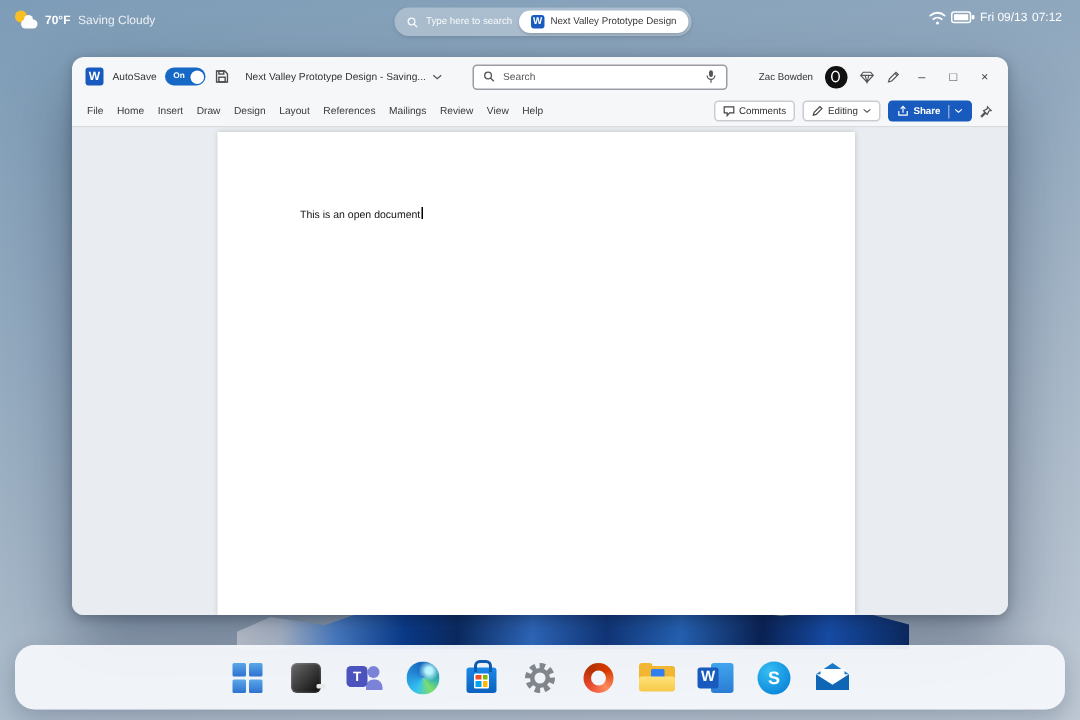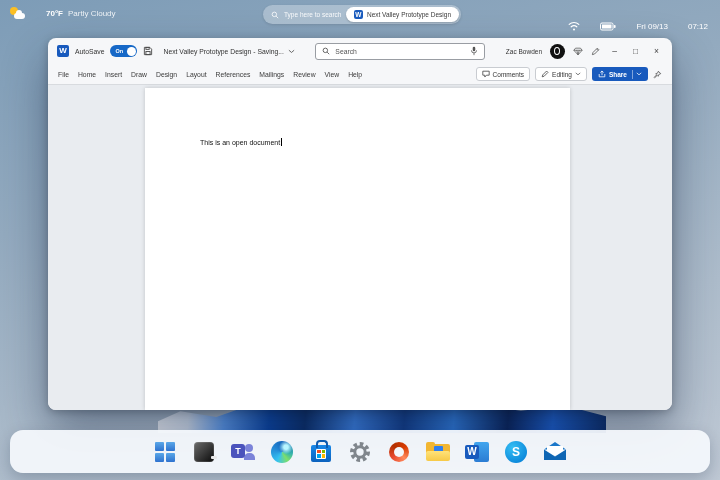--- a/index.html
+++ b/index.html
@@ -7,31 +7,31 @@
   .screen{position:relative;width:720px;height:480px;overflow:hidden;
     background:linear-gradient(165deg,#7d9cb7 0%,#93aabf 35%,#adbccb 70%,#bfc9d5 100%);}
 
   
   .topbar{position:absolute;left:0;top:0;width:100%;height:28px;z-index:6;}
   .weather{position:absolute;left:10px;top:7px;display:flex;align-items:center;gap:5px;color:#fff;font-size:8px;}
   .wx-icon{position:relative;width:15px;height:12px;}
   .wx-sun{position:absolute;left:0;top:0;width:8px;height:8px;border-radius:50%;background:#fbbf24;}
   .wx-cloud{position:absolute;right:0;bottom:0;width:11px;height:6px;border-radius:4px;background:#fdfdfd;}
   .wx-cloud::before{content:"";position:absolute;left:2px;top:-3px;width:6px;height:6px;border-radius:50%;background:#fdfdfd;}
-  .wx-temp{font-weight:700;margin-left:16px;}
+  .wx-temp{font-weight:700;}
   .wx-cond{opacity:.85;}
   .tb-search{position:absolute;left:263px;top:5px;width:198px;height:19px;border-radius:10px;
     background:rgba(255,255,255,.30);display:flex;align-items:center;padding-left:8px;box-shadow:0 1px 3px rgba(0,0,0,.12);}
   .tb-ph{font-size:6.5px;color:rgba(255,255,255,.92);margin-left:5px;white-space:nowrap;}
   .app-pill{position:absolute;right:2px;top:2px;bottom:2px;display:flex;align-items:center;gap:4px;
     padding:0 8px;background:#fff;border-radius:8px;box-shadow:0 1px 2px rgba(0,0,0,.18);}
   .mini-word{width:9px;height:9px;border-radius:2px;background:#185abd;color:#fff;
     font-size:6.5px;font-weight:700;line-height:9px;text-align:center;}
   .app-pill-label{font-size:6.5px;color:#3a3a3a;white-space:nowrap;}
-  .tray{position:absolute;right:12px;top:21px;display:flex;align-items:center;gap:20px;color:#fff;font-size:8px;}
+  .tray{position:absolute;right:12px;top:7px;display:flex;gap:3px;color:#fff;font-size:8px;}
 
   
   .win{position:absolute;left:48px;top:38px;width:624px;height:372px;border-radius:8px;overflow:hidden;
     background:#f6f7f9;z-index:3;box-shadow:0 22px 45px rgba(15,30,60,.45),0 2px 8px rgba(0,0,0,.25);
     display:flex;flex-direction:column;}
   .titlebar{position:relative;height:26px;flex:0 0 26px;display:flex;align-items:center;padding:0 9px;gap:6px;}
   .word-logo{width:12px;height:12px;border-radius:2px;background:#185abd;color:#fff;
     font-size:8px;font-weight:700;line-height:12px;text-align:center;flex:0 0 auto;}
   .autosave{font-size:6.8px;color:#333;}
   .toggle{position:relative;width:27px;height:12px;border-radius:6px;background:#1668c7;flex:0 0 auto;cursor:default;}
@@ -120,21 +120,21 @@
 
 <div class="screen">
 
   <div class="topbar">
     <div class="weather">
       <span class="wx-icon">
           <i class="wx-sun"></i>
           <i class="wx-cloud"></i>
         </span>
       <span class="wx-temp">70°F</span>
-      <span class="wx-cond">Partly Cloudy</span>
+      <span class="wx-cond">Saving Cloudy</span>
     </div>
 
     <div class="tb-search">
       <span>
         <svg viewBox="0 0 10 10" width="8" height="8" fill="none" stroke="rgba(255,255,255,.9)" stroke-width="1.1">
             <circle cx="4.2" cy="4.2" r="2.8"></circle>
             <path d="M6.4 6.4L9 9"></path>
           </svg>
       </span>
       <span class="tb-ph">Type here to search</span>

